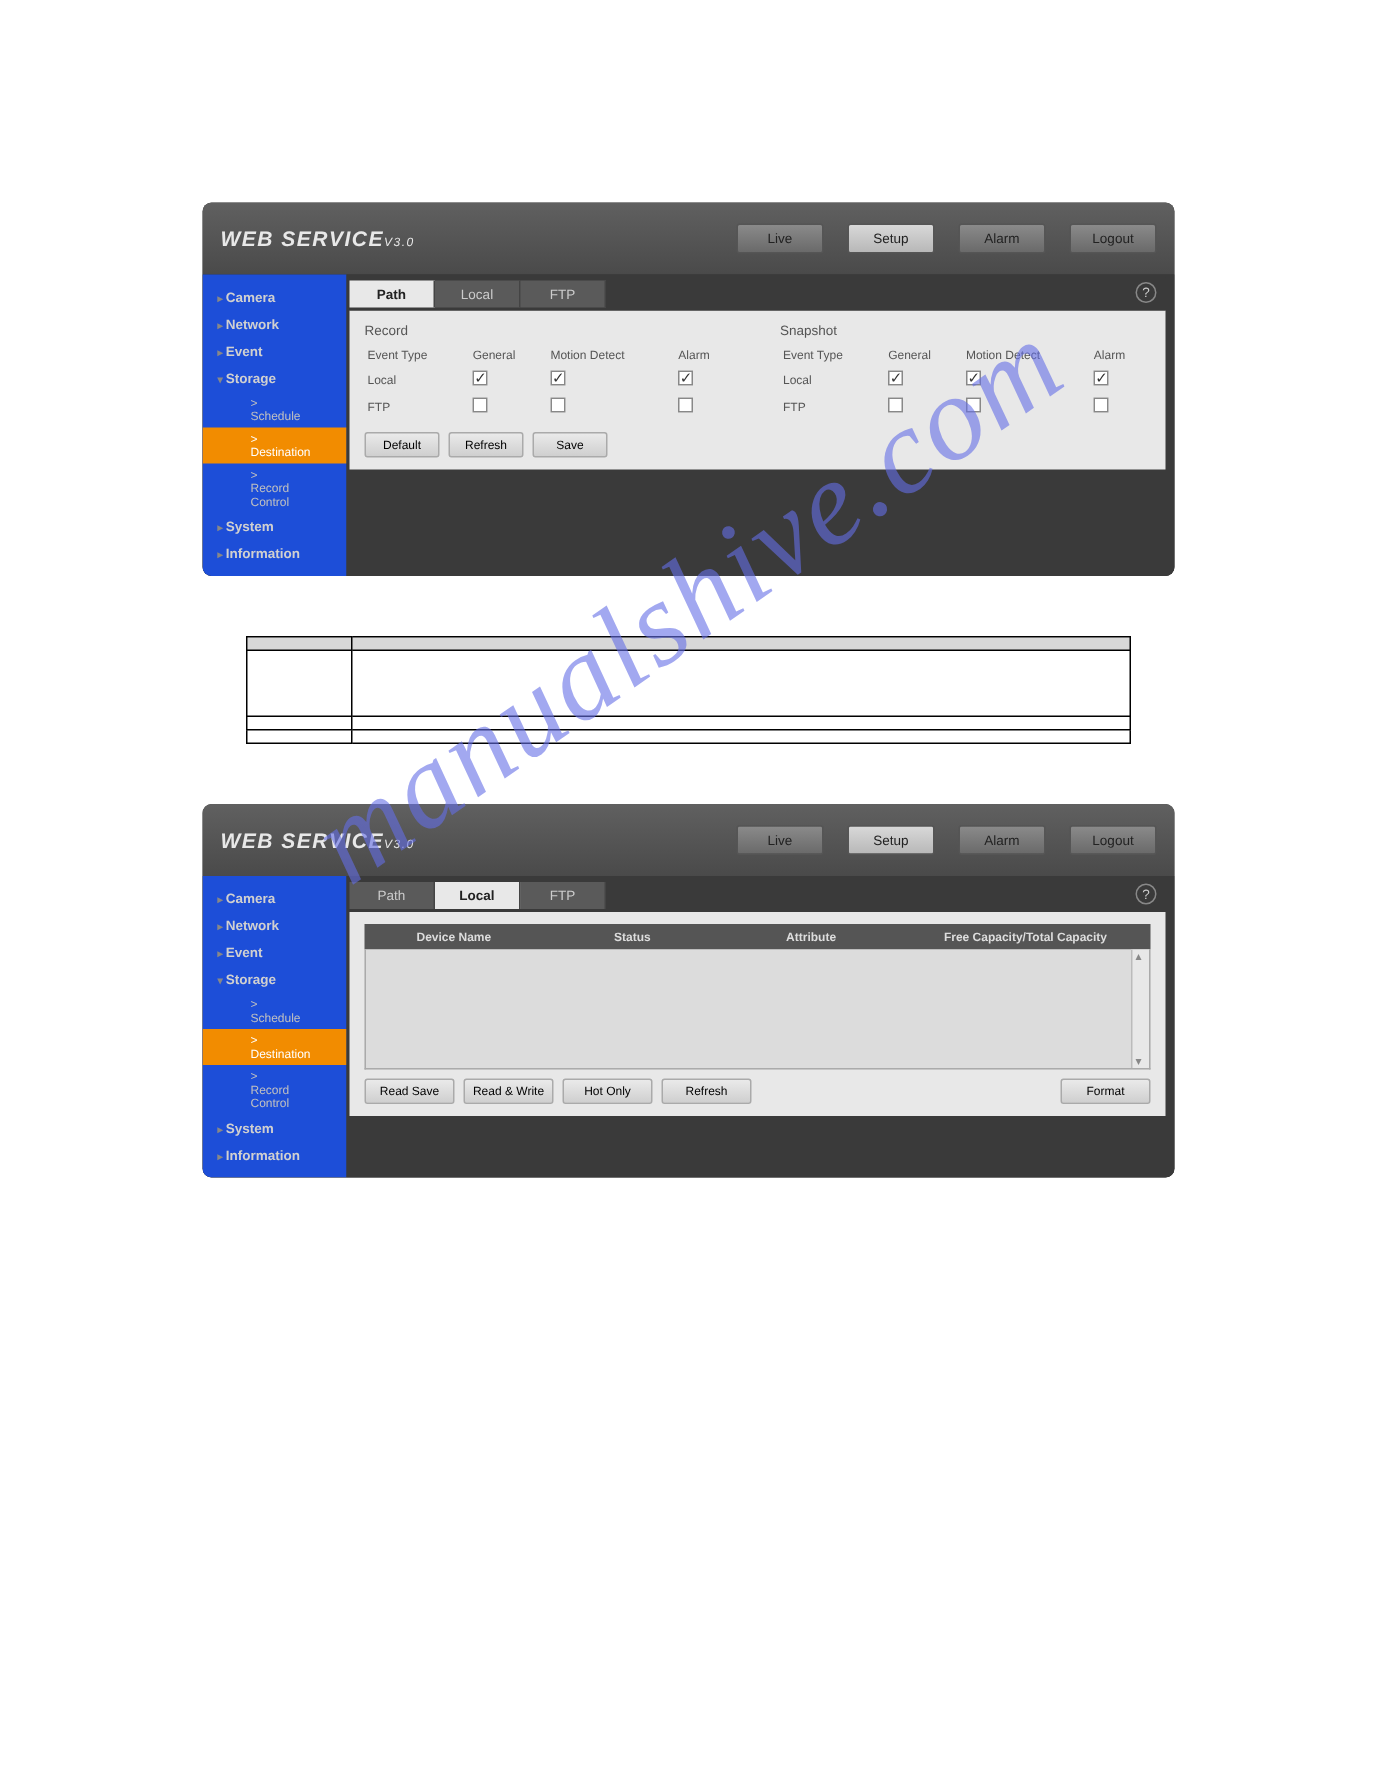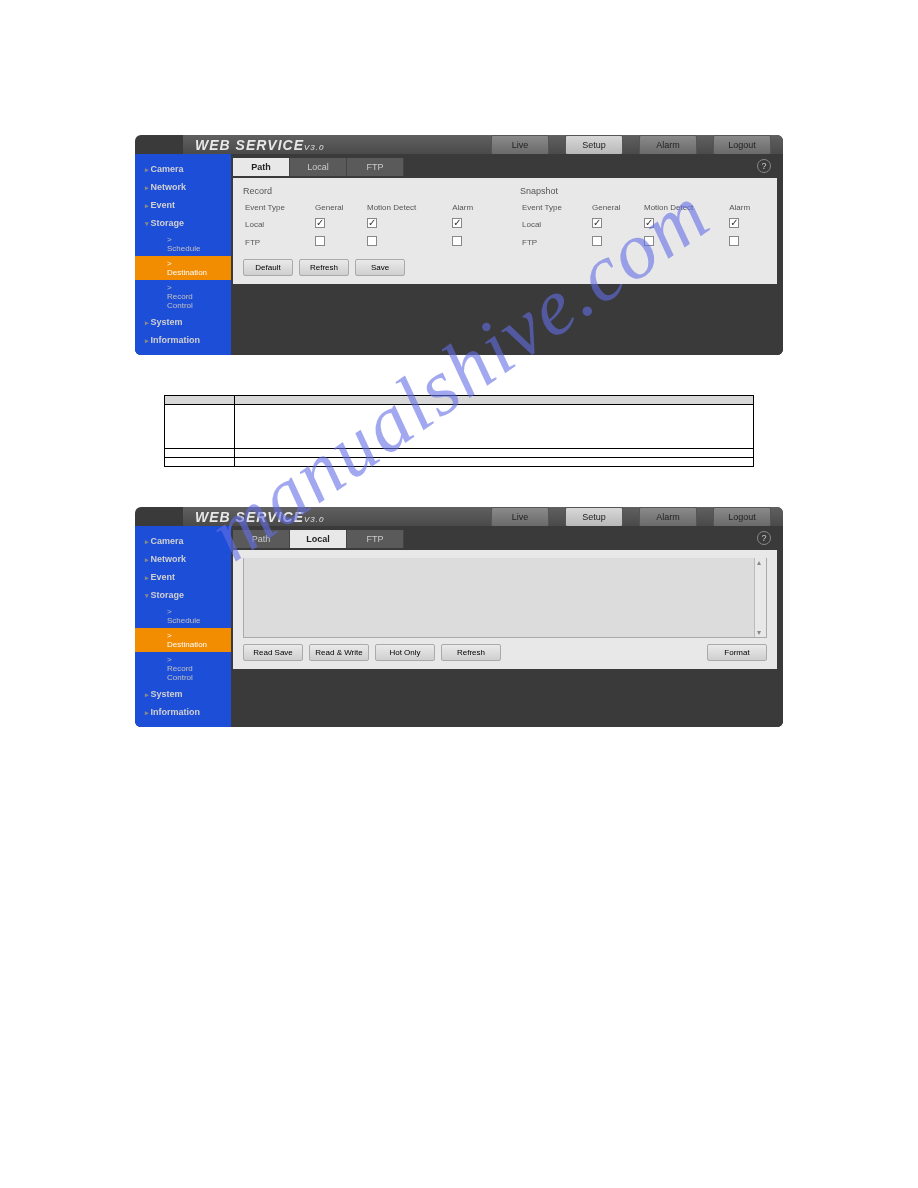--- a/index.html
+++ b/index.html
@@ -1,20 +1,20 @@
 <!DOCTYPE html>
 <html><head>
 <meta charset="utf-8">
 <style>
   * { box-sizing: border-box; margin: 0; padding: 0; }
   body { background: #fff; font-family: Arial, sans-serif; font-size: 10px; }
   .page { width: 918px; margin: 0 auto; padding-top: 135px; position: relative; }
   .watermark { position:absolute; left:50%; top:50%; transform:translate(-50%,-40%) rotate(-35deg); font-size:80px; color:rgba(100,110,230,0.6); font-style:italic; pointer-events:none; z-index:100; white-space:nowrap; font-family: "Times New Roman", serif; letter-spacing:2px;}
   .fig { width: 648px; margin: 0 auto 40px auto; border-radius: 6px; overflow:hidden; background:#3a3a3a; position:relative; }
-  .header { display:flex; align-items:center; justify-content:space-between; background:linear-gradient(#606060,#4a4a4a); height:19px; padding:0 12px;margin-left:48px; }
+  .header { display:flex; align-items:center; justify-content:space-between; background:linear-gradient(#606060,#4a4a4a); height:48px; padding:0 12px; }
   .logo { color:#e8e8e8; font-weight:bold; font-style:italic; font-size:14px; letter-spacing:1px; }
   .logo small { font-size:8px; font-weight:normal; }
   .topbtns { display:flex; gap:16px; }
   .topbtn { background:linear-gradient(#8a8a8a,#6a6a6a); color:#222; font-size:9px; padding:4px 0; width:58px; text-align:center; border:1px solid #555; border-radius:2px; }
   .topbtn.active { background:linear-gradient(#d8d8d8,#b8b8b8); }
   .body { display:flex; background:#3a3a3a; }
   .sidebar { width:96px; background:#1d4ed8; padding:6px 0; }
   .side-item { color:#d0d0d0; font-size:9px; padding:4px 10px; font-weight:bold; cursor:pointer;}
   .side-sub { color:#c0c0c0; font-size:8px; padding:3px 32px; }
   .side-sub.active { background:#f28c00; color:#fff; }
@@ -194,20 +194,26 @@
       <div class="side-item exp">Information</div>
     </div>
     <div class="main">
       <div class="tabbar">
         <div class="tab">Path</div>
         <div class="tab active">Local</div>
         <div class="tab">FTP</div>
         <div class="help">?</div>
       </div>
       <div class="content">
+        <div class="tablehead">
+          <div class="thcol">Device Name</div>
+          <div class="thcol">Status</div>
+          <div class="thcol">Attribute</div>
+          <div class="thcol" style="flex:1.4">Free Capacity/Total Capacity</div>
+        </div>
         <div class="tablebody">
           <div class="vscroll"></div>
         </div>
         <div class="btnrow2">
           <div class="btn auto">Read Save</div>
           <div class="btn auto">Read &amp; Write</div>
           <div class="btn auto">Hot Only</div>
           <div class="btn auto">Refresh</div>
           <div class="spacer"></div>
           <div class="btn auto">Format</div>

